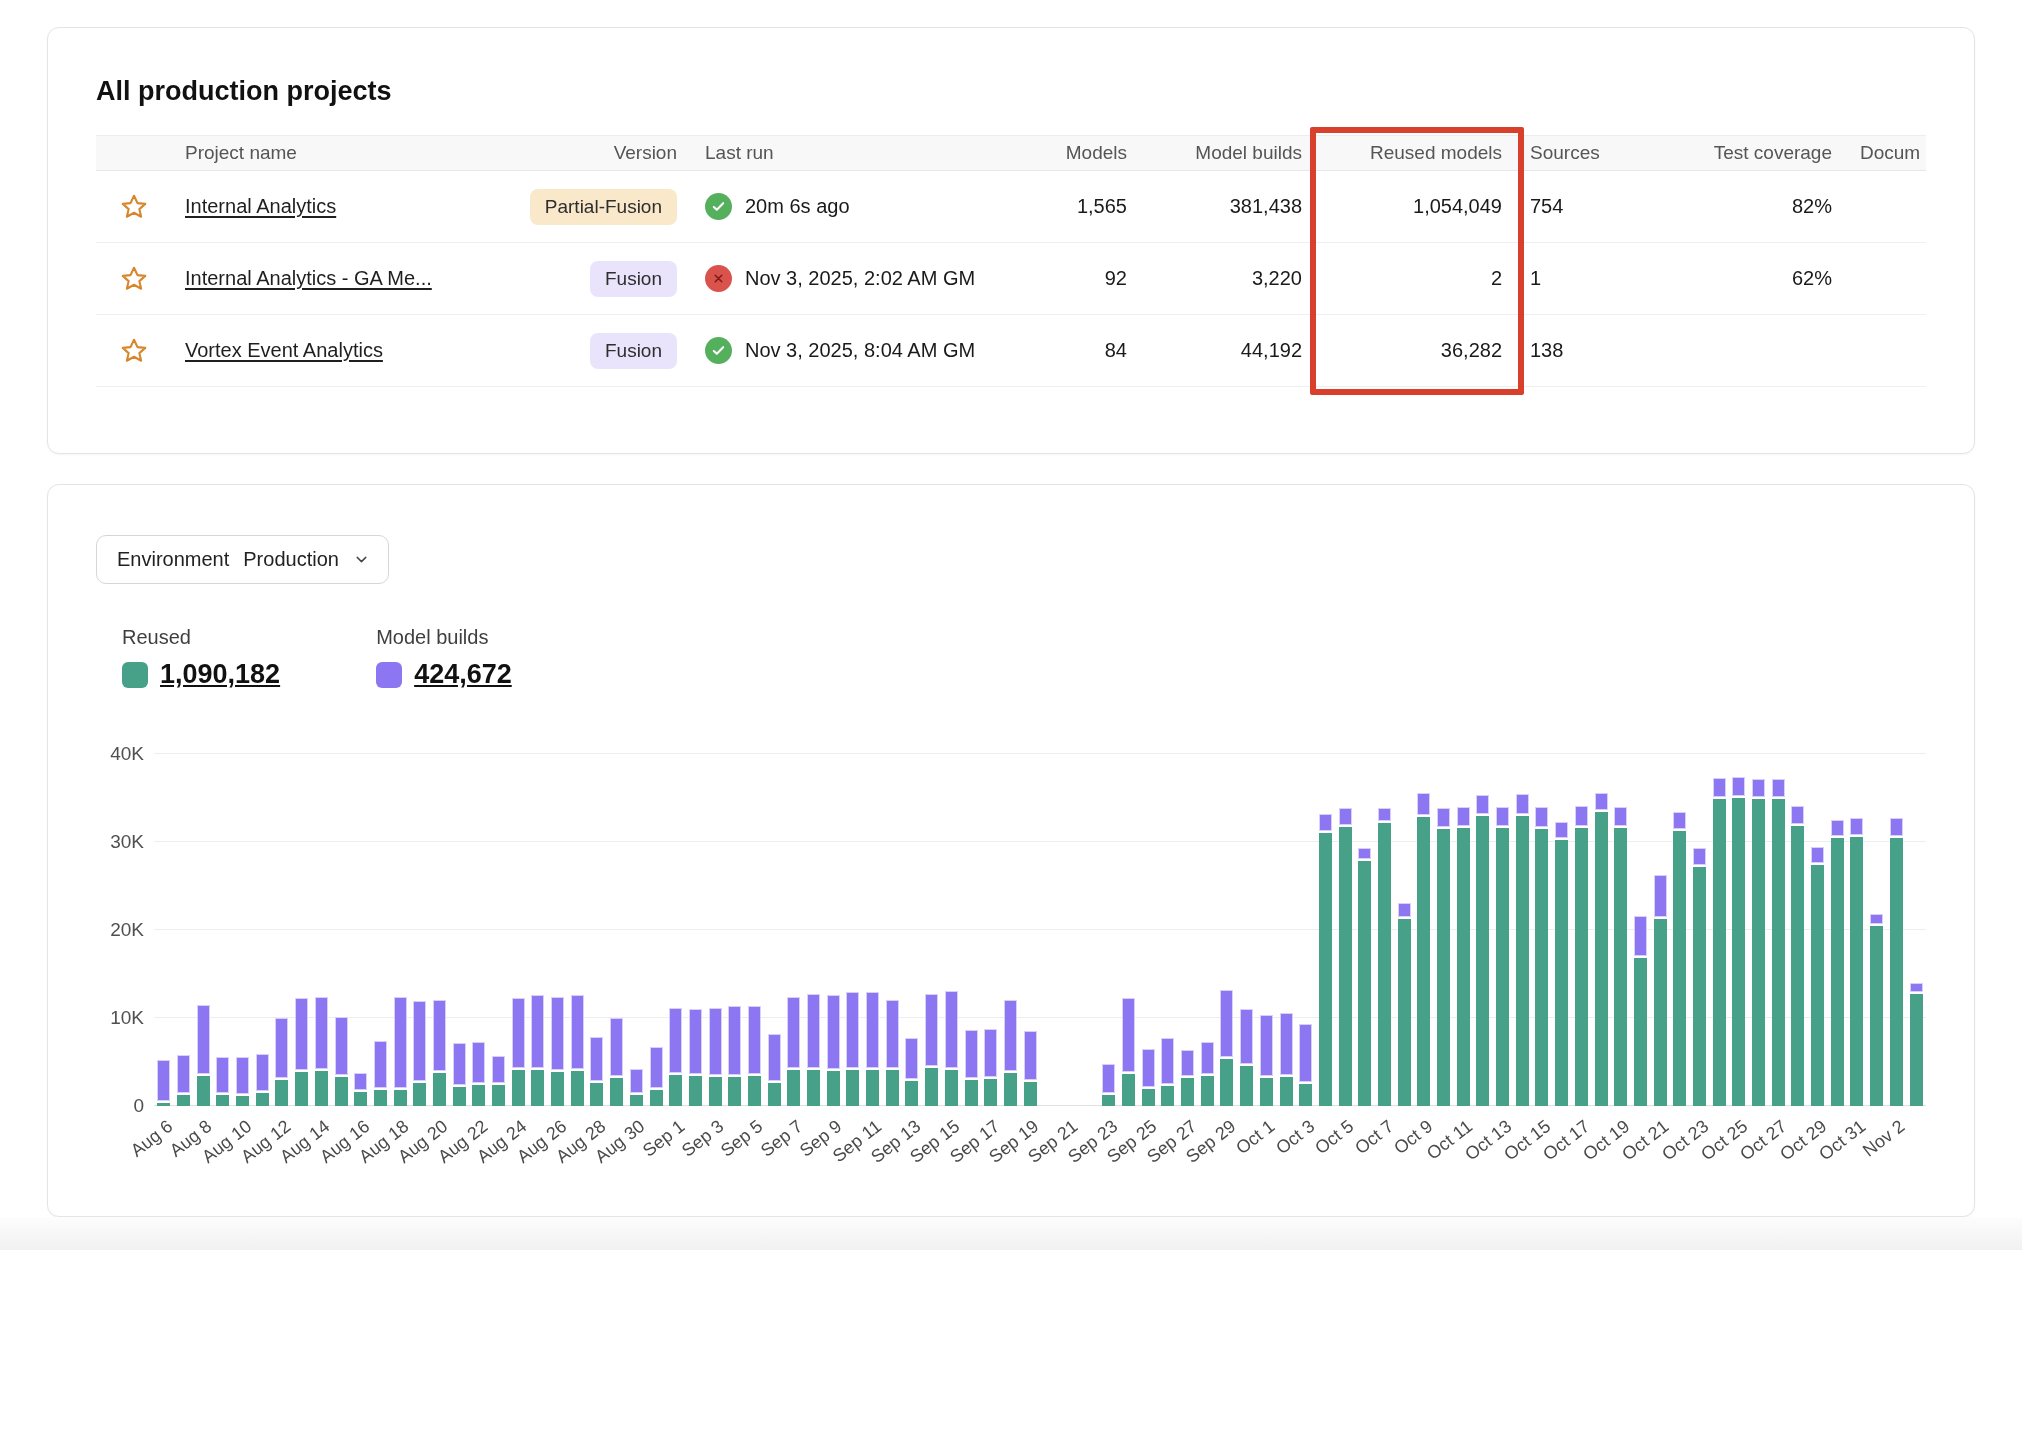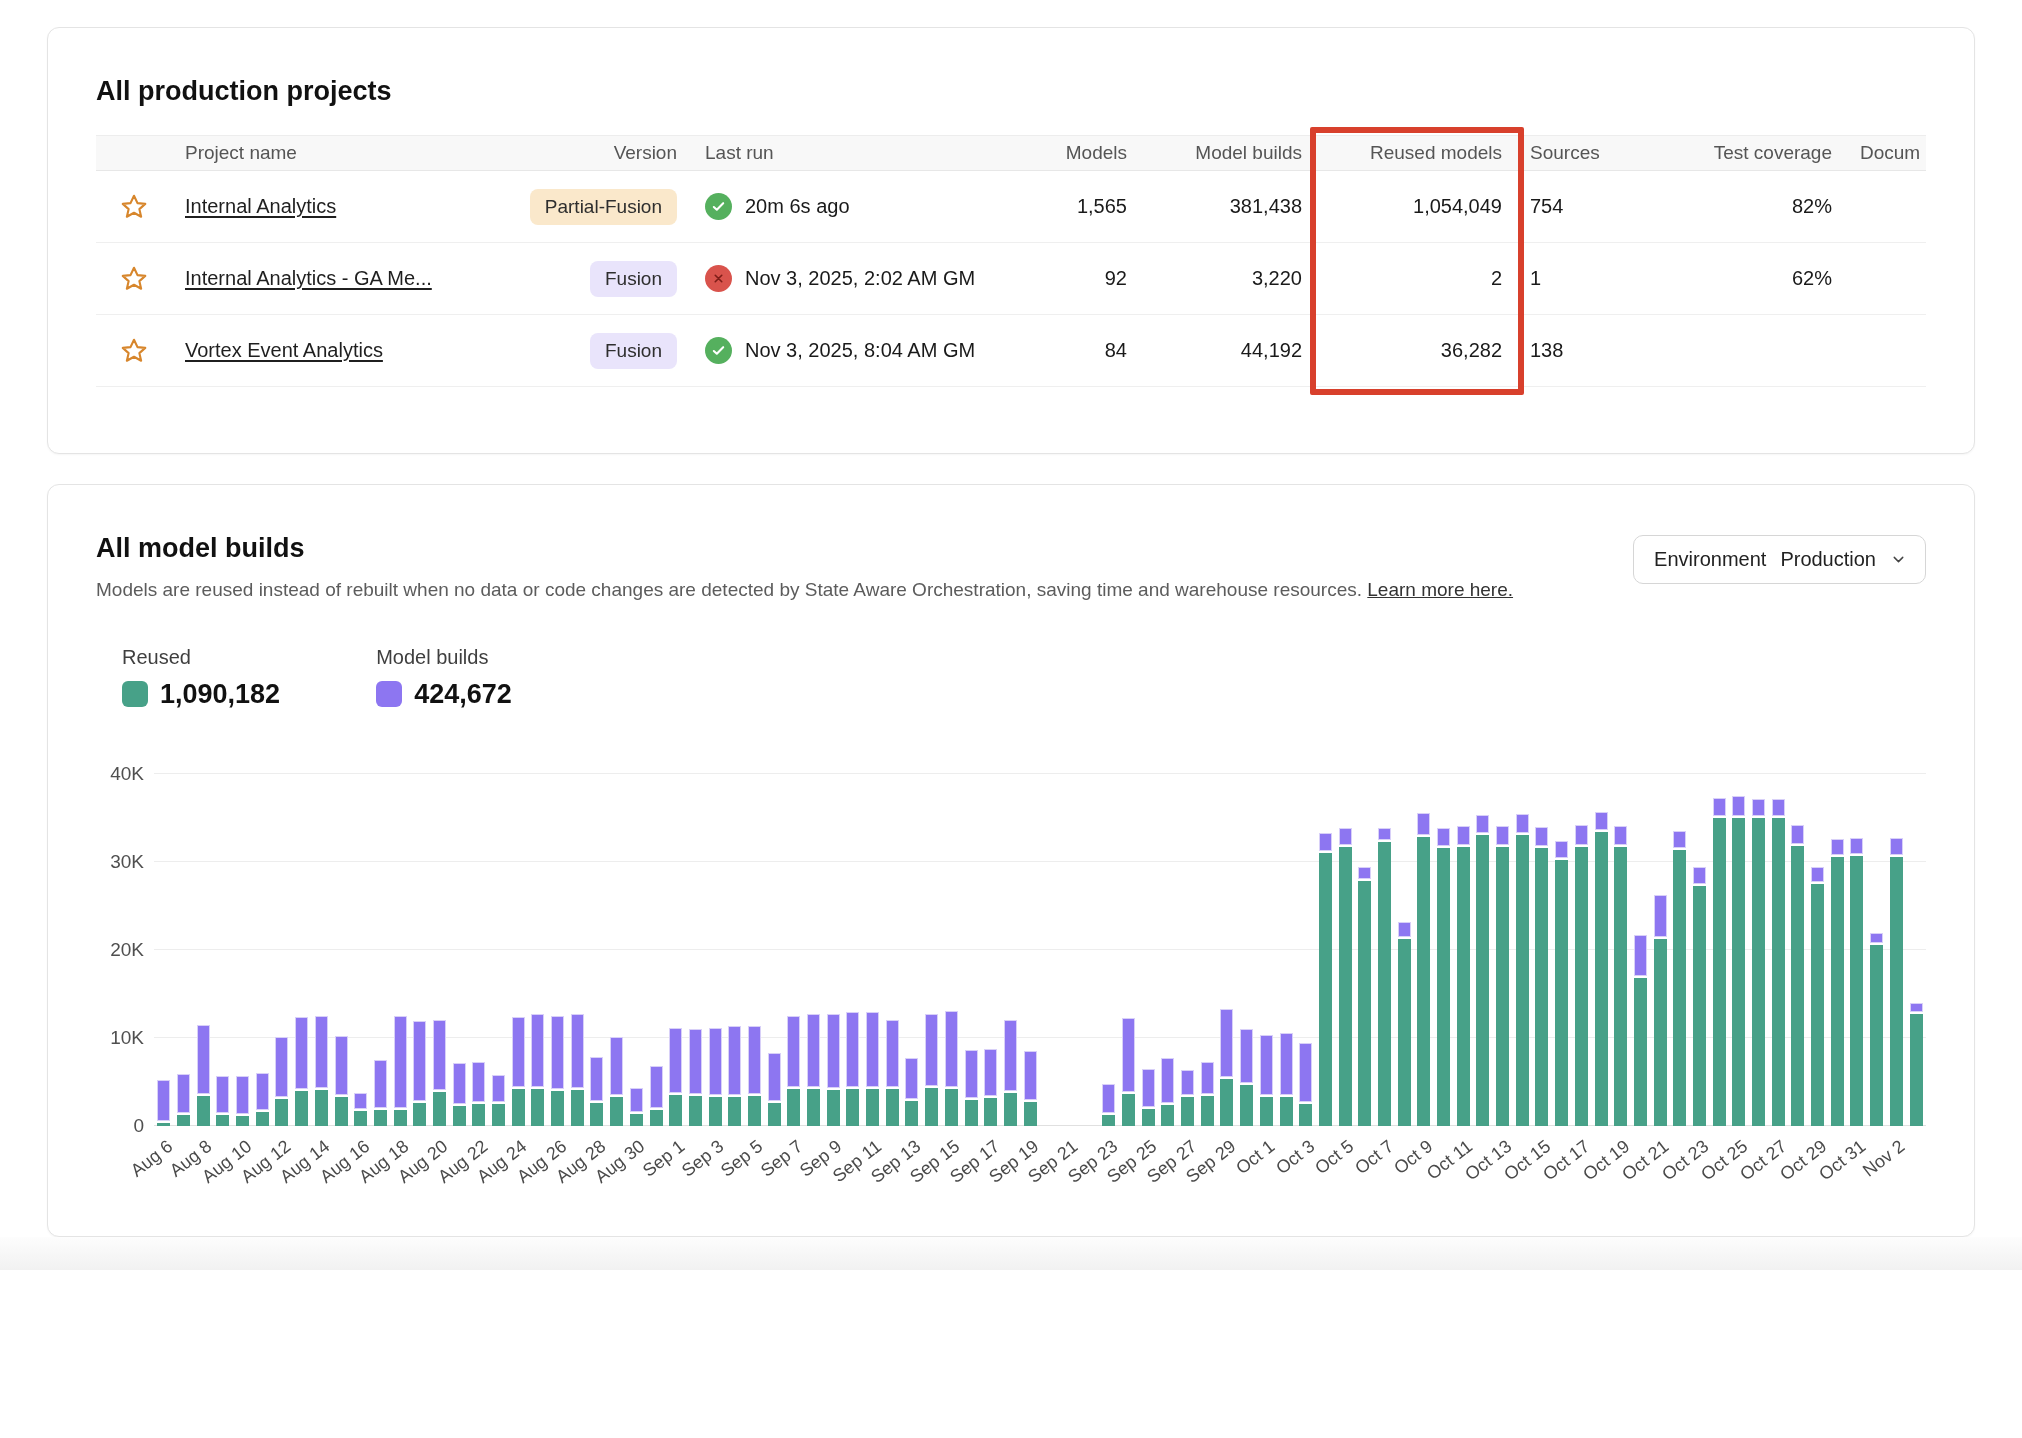--- a/index.html
+++ b/index.html
@@ -75,21 +75,21 @@
     border:1.5px solid #d6d6d6; border-radius:10px;
     padding:12px 18px 12px 20px; font-size:20px; color:#222; cursor:pointer;
     margin-top:2px; background:#fff;
   }
 
   
   .legend{ display:flex; gap:96px; margin:42px 0 0 26px; }
   .legend-label{ font-size:20px; color:#3f3f3f; margin-bottom:10px; }
   .legend-valrow{ display:flex; align-items:center; gap:12px; }
   .legend-swatch{ width:26px; height:26px; border-radius:6px; }
-  .legend-value{ font-size:27px; font-weight:700; color:#111; }
+  .legend-value{ font-size:27px; font-weight:700; color:#111;text-decoration:underline; }
 
   
   .chart{ display:flex; margin-top:64px; }
   .yaxis{ width:58px; position:relative; height:352px; flex:none; }
   .ylab{ position:absolute; right:10px; font-size:19px; color:#4f4f4f; }
   .plot-wrap{ flex:1; position:relative; height:352px; }
   .gridline{ position:absolute; left:0; right:0; height:1px; background:#ededed; }
   .gridline.zero{ background:#e0e0e0; }
   .slots{ position:absolute; inset:0; display:flex; align-items:flex-end; z-index:2; }
   .slot{ flex:1; display:flex; align-items:flex-end; justify-content:center; height:100%; }
@@ -211,27 +211,20 @@
       <div class="c-coverage"></div>
       <div class="c-docs"></div>
     </div>
 
     <div class="red-box"></div>
   </div>
 </section>
 
 <section class="card card--builds">
   <div class="builds-head">
-    <div style="max-width:1500px;">
-      <h2 class="section-title">All model builds</h2>
-      <p class="section-sub">
-        <span>Models are reused instead of rebuilt when no data or code changes are detected by State Aware Orchestration, saving time and warehouse resources.</span>
-        <a href="#">Learn more here.</a>
-      </p>
-    </div>
     <div class="env-select">
       <span>Environment</span>
       <span>Production</span>
       <span>
         <svg width="17" height="17" viewBox="0 0 24 24" fill="none" stroke="#444" stroke-width="2" stroke-linecap="round" stroke-linejoin="round">
             <path d="M6 9l6 6 6-6"></path>
           </svg>
       </span>
     </div>
   </div>

